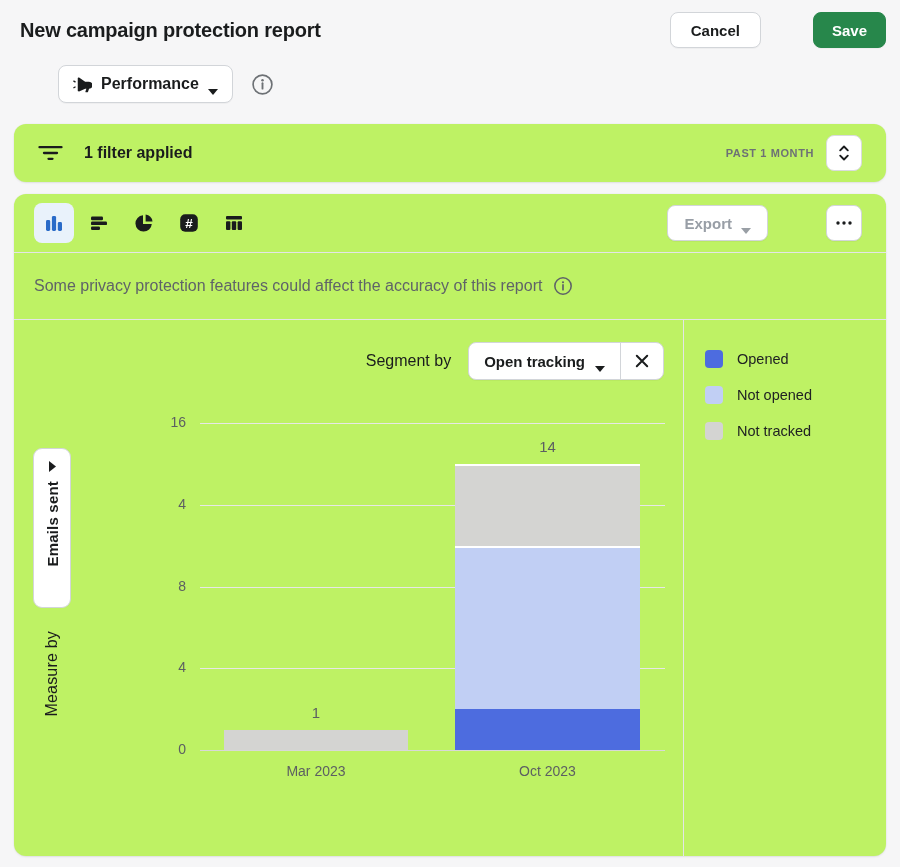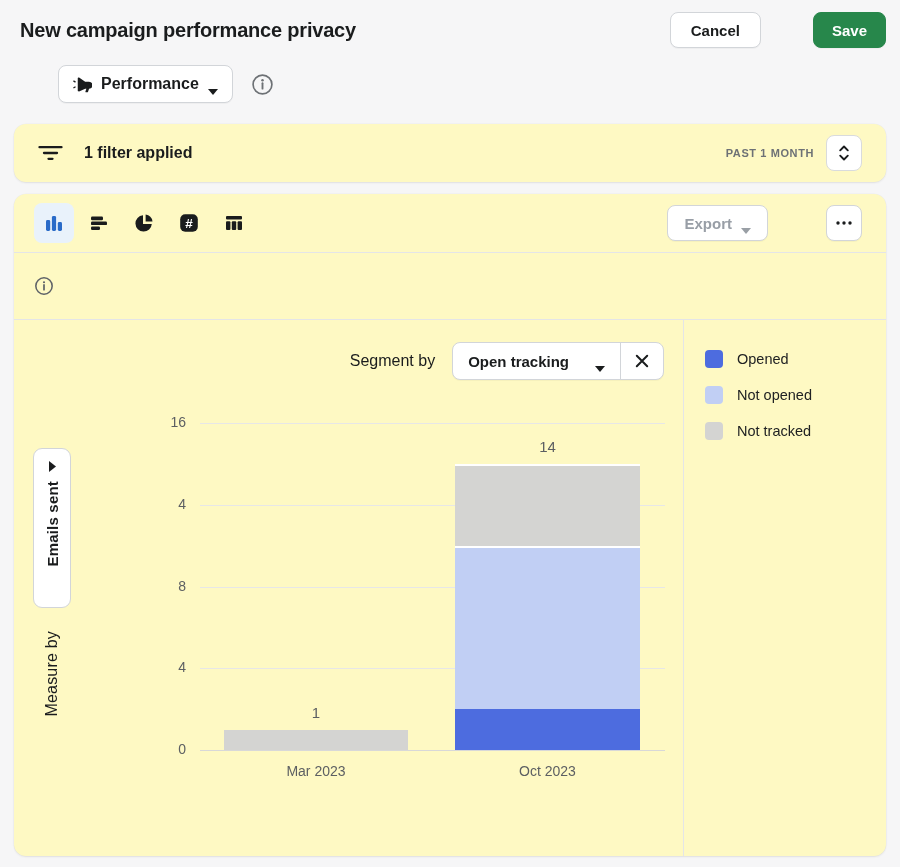--- a/index.html
+++ b/index.html
@@ -20,21 +20,21 @@
     border:1px solid #d2d5d9; border-radius:8px;
     font-family:inherit; font-size:15px; font-weight:700; color:#1a1c1d;
     cursor:pointer; box-shadow:0 1px 0 rgba(0,0,0,.03);margin-left:44px;
   }
   .btn-save { background:#27874b; border-color:#27874b; color:#fff; padding:0 18px; }
   .type-row { display:flex; align-items:center; gap:18px; padding:17px 0 0 14px; }
   .btn-performance { height:38px; padding:0 14px; font-size:16px; }
   .caret-down { width:10px; height:6px; display:inline-block; }
   .info-btn { background:none; border:none; padding:0; cursor:pointer; display:flex; }
 
-  .card { background:#fef9c3; border-radius:12px; box-shadow:0 1px 2px rgba(0,0,0,.08),0 0 0 .5px rgba(0,0,0,.03); }
+  .card { background:#bef264; border-radius:12px; box-shadow:0 1px 2px rgba(0,0,0,.08),0 0 0 .5px rgba(0,0,0,.03); }
   .filter-card { margin:21px 14px 0; height:58px; display:flex; align-items:center; padding:0 24px; }
   .filter-label { font-size:16px; font-weight:700; margin-left:21px; }
   .filter-right { margin-left:auto; display:flex; align-items:center; gap:12px; }
   .date-range { font-size:11px; font-weight:700; letter-spacing:.6px; color:#6d7175; }
   .icon-sq-btn { width:36px; height:36px; display:flex; align-items:center; justify-content:center;
     background:#fff; border:1px solid #d9dbdd; border-radius:8px; cursor:pointer; }
 
   .main-card { margin:12px 14px 10px; height:662px; display:flex; flex-direction:column; }
   .toolbar { height:58px; display:flex; align-items:center; padding:0 24px 0 20px; gap:5px; flex:none; }
   .icon-btn { width:40px; height:40px; display:flex; align-items:center; justify-content:center;
@@ -51,21 +51,21 @@
   .chart-pane { width:669px; position:relative; flex:none; }
   .legend-pane { flex:1; border-left:1px solid #e4e5e7; padding:22px 0 0 21px; }
   .legend-item { display:flex; align-items:center; gap:14px; height:18px; margin-bottom:18px;margin-top:8px; }
   .swatch { width:18px; height:18px; border-radius:4px; flex:none; }
   .legend-label { font-size:14.5px; color:#202223; }
 
   .segment-row { position:absolute; top:22px; right:19px; display:flex; align-items:center; gap:17px; }
   .row-label { font-size:16px; color:#1a1c1d; }
   .btn-group { display:flex; align-items:stretch; background:#fff; border:1px solid #d2d5d9; border-radius:8px;
     box-shadow:0 1px 0 rgba(0,0,0,.03); height:38px; }
-  .btn-group .cell { display:flex; align-items:center; gap:26px; padding:0 15px;
+  .btn-group .cell { display:flex; align-items:center; gap:10px; padding:0 15px;
     font-size:15px; font-weight:700; background:none; border:none; cursor:pointer; font-family:inherit; color:#1a1c1d; }
   .btn-group .sep { width:1px; background:#d2d5d9; }
   .btn-group .cell-x { padding:0 14px; }
 
   .chart-area { position:absolute; inset:0; }
   .grid-line { position:absolute; height:1px; background:#e7e7e7; }
   .grid-line.baseline { background:#d8d8d8; }
   .y-tick-label { position:absolute; text-align:right; font-size:14px; color:#5c5f62; }
   .bar-seg { position:absolute; }
   .bar-total { position:absolute; text-align:center; font-size:15px; color:#5c5f62; }
@@ -80,21 +80,21 @@
     display:flex; align-items:center; justify-content:center; }
   .measure-label-wrap .vtext { font-weight:400; font-size:16px; }
 
   .viewby-row { position:absolute; left:104px; top:476px; display:flex; align-items:center; gap:18px; }
   .btn-dd { height:40px; padding:0 16px; font-size:15px; }
 </style>
 </head>
 <body>
 
 <div class="topbar">
-  <div class="page-title">New campaign performance privacy</div>
+  <div class="page-title">New campaign protection report</div>
   <div class="topbar-actions">
     <button class="btn">Cancel</button>
     <button class="btn btn-save">Save</button>
   </div>
 </div>
 
 <div class="type-row">
   <button class="btn btn-performance">
     <span style="display:flex">
       <svg width="19" height="17" viewBox="0 0 20 17">
@@ -191,20 +191,21 @@
             <circle cx="8" cy="2" r="1.7"></circle>
             <circle cx="14" cy="2" r="1.7"></circle>
           </svg>
       </span>
     </button>
   </div>
 
   <div class="divider"></div>
 
   <div class="privacy-row">
+    <span>Some privacy protection features could affect the accuracy of this report</span>
     <button class="info-btn">
       <svg width="20" height="20" viewBox="0 0 22 22" fill="none">
         <circle cx="11" cy="11" r="9" stroke="#5f6368" stroke-width="1.7"></circle>
         <circle cx="11" cy="6.9" r="1.2" fill="#5f6368"></circle>
         <path d="M11 9.8v5.2" stroke="#5f6368" stroke-width="1.9" stroke-linecap="round"></path>
       </svg>
     </button>
   </div>
 
   <div class="divider"></div>

